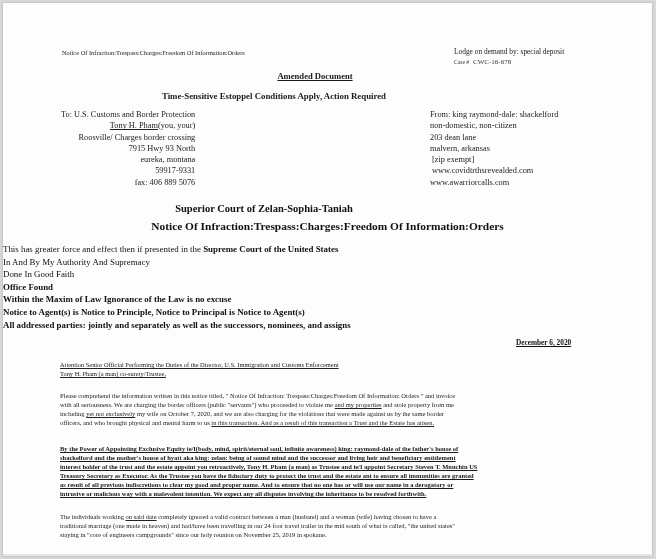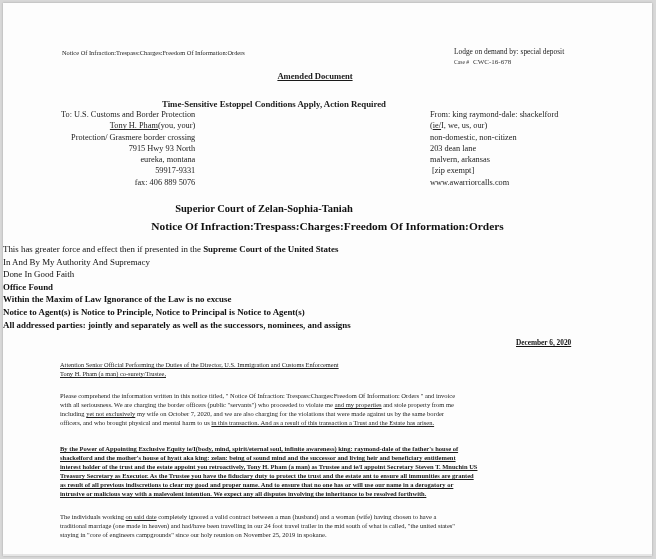--- a/index.html
+++ b/index.html
@@ -21,21 +21,21 @@
       font-family: Liberation Serif, serif;
       color: #111;
       overflow: hidden;
     }
     .abs { position: absolute; white-space: nowrap; }
     .hdr-left { left: 59px; top: 46px; font-size: 6.4px; color: #222; }
     .hdr-right { left: 451px; top: 44px; font-size: 7.4px; color: #222; }
     .case { left: 451px; top: 55px; font-size: 7px; color: #333; }
     .case .lbl { font-size: 5.6px; margin-right: 4px; }
     .amended { left: 0; width: 624px; text-align: center; top: 68px; font-size: 8.6px; font-weight: bold; text-decoration: underline; color: #1a1a1a; }
-    .timesens { left: 0; width: 542px; text-align: center; top: 96px; font-size: 8.8px; font-weight: bold; color: #1a1a1a; }
+    .timesens { left: 0; width: 542px; text-align: center; top: 88px; font-size: 8.8px; font-weight: bold; color: #1a1a1a; }
 
     .to-block { left: 58px; top: 106px; font-size: 8.3px; line-height: 11.3px; color: #222; text-align: right; }
     .to-block div { white-space: nowrap; }
     .to-block .u { text-decoration: underline; }
     .from-block { left: 427px; top: 106px; font-size: 8.3px; line-height: 11.3px; color: #222; }
     .from-block div { white-space: nowrap; }
     .from-block .u { text-decoration: underline; }
     .from-block .in1 { padding-left: 2px; }
 
     .court { left: 0; width: 522px; text-align: center; top: 200px; font-size: 10.5px; font-weight: bold; color: #111; }
@@ -71,34 +71,34 @@
   <div class="abs case">
     <span class="lbl">Case #</span><span>CWC-16-678</span>
   </div>
 
   <div class="abs amended">Amended Document</div>
   <div class="abs timesens">Time-Sensitive Estoppel Conditions Apply, Action Required</div>
 
   <div class="abs to-block">
     <div>To: U.S. Customs and Border Protection</div>
     <div><span class="u">Tony H. Pham</span><span>(you, your)</span></div>
-    <div>Protection/ Grasmere border crossing</div>
+    <div>Roosville/ Charges border crossing</div>
     <div>7915 Hwy 93 North</div>
     <div>eureka, montana</div>
     <div>59917-9331</div>
     <div>fax: 406 889 5076</div>
   </div>
 
   <div class="abs from-block">
     <div>From: king raymond-dale: shackelford</div>
-    <div><span>(</span><span class="u">ie/</span><span>I, we, us, our)</span></div>
     <div>non-domestic, non-citizen</div>
     <div>203 dean lane</div>
     <div>malvern, arkansas</div>
     <div class="in1">[zip exempt]</div>
+    <div class="in1">www.covidtrthsrevealded.com</div>
     <div>www.awarriorcalls.com</div>
   </div>
 
   <div class="abs court">Superior Court of Zelan-Sophia-Taniah</div>
   <div class="abs notice-title">Notice Of Infraction:Trespass:Charges:Freedom Of Information:Orders</div>
 
   <div class="abs decl">
     <div><span>This has greater force and effect then if presented in the </span><span class="b">Supreme Court of the United States</span></div>
     <div>In And By My Authority And Supremacy</div>
     <div>Done In Good Faith</div>

